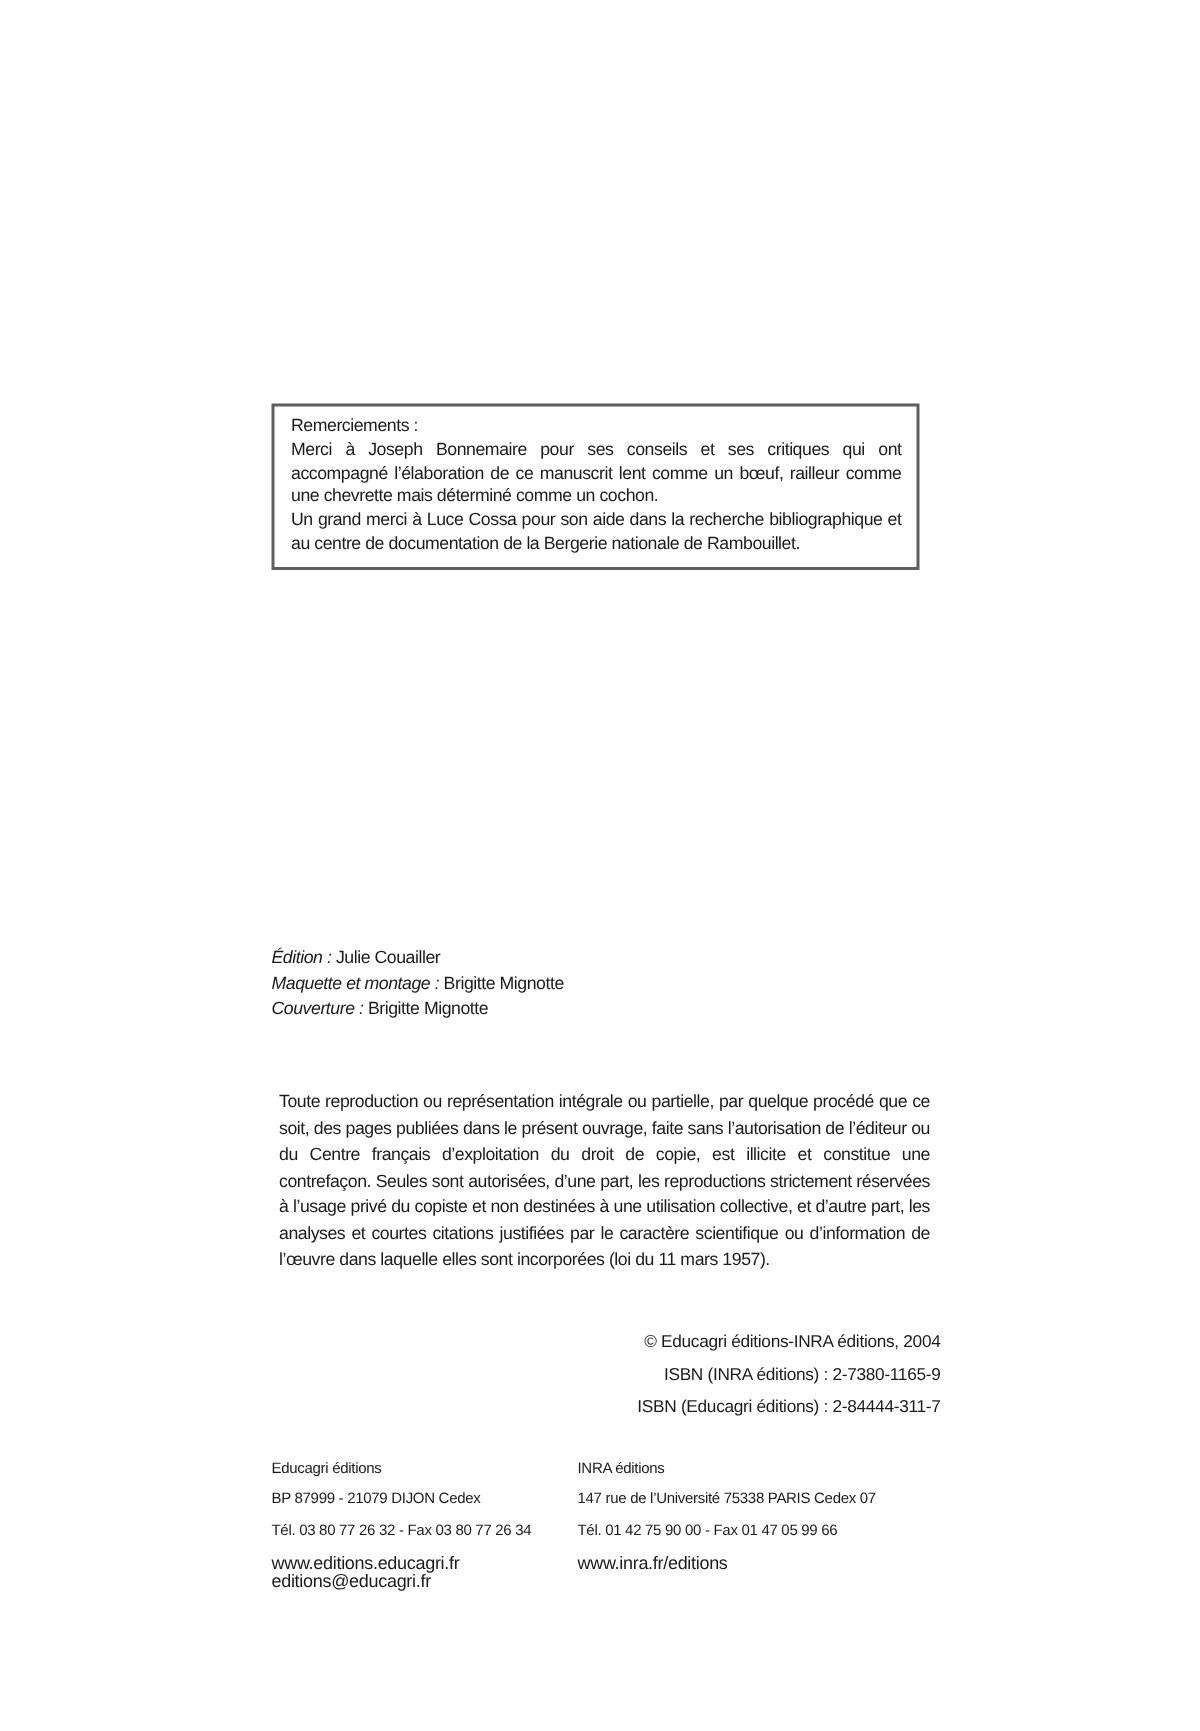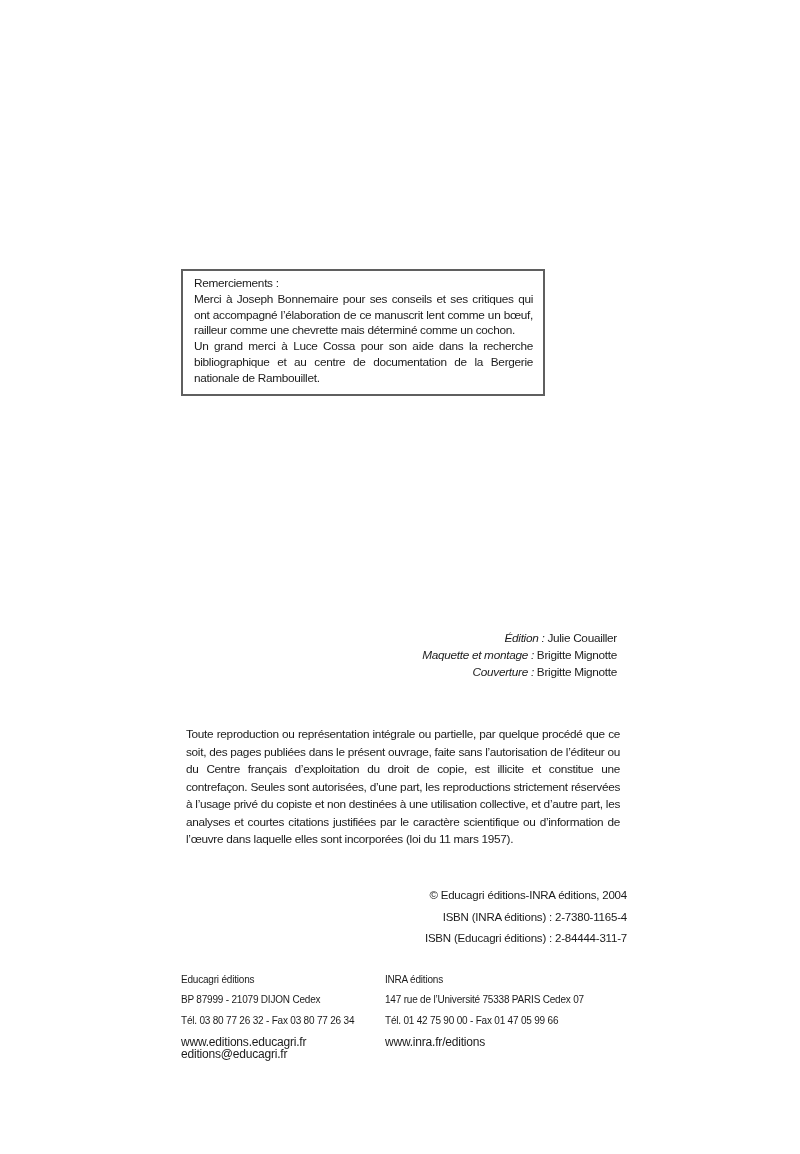--- a/index.html
+++ b/index.html
@@ -15,21 +15,21 @@
     font-family: "Liberation Sans", sans-serif;
     color: #1b1b1b;
     overflow: hidden;
   }
 
   
   .ack-box {
     position: absolute;
     left: 181px;
     top: 269px;
-    width: 364px;
+    width: 432px;
     box-sizing: border-box;
     border: 2px solid #5f5f5f;
     padding: 5px 10px 7px 11px;
     font-size: 11.8px;
     line-height: 15.8px;
     letter-spacing: -0.3px;
   }
   .ack-heading {
     text-align: left;
   }
@@ -40,21 +40,20 @@
 
   
   .credits {
     position: absolute;
     left: 181px;
     top: 630px;
     width: 436px;
     font-size: 11.8px;
     line-height: 17.2px;
     letter-spacing: -0.3px;
-    text-align: right;
   }
   .credit-row { margin: 0; }
   .credit-label { font-style: italic; }
 
   
   .legal {
     position: absolute;
     left: 186px;
     top: 726px;
     width: 434px;
@@ -123,21 +122,21 @@
     <div class="credit-row">
       <span class="credit-label">Couverture :</span>
       <span class="credit-value">Brigitte Mignotte</span>
     </div>
   </div>
 
   <p class="legal">Toute reproduction ou représentation intégrale ou partielle, par quelque procédé que ce soit, des pages publiées dans le présent ouvrage, faite sans l’autorisation de l’éditeur ou du Centre français d’exploitation du droit de copie, est illicite et constitue une contrefaçon. Seules sont autorisées, d’une part, les reproductions strictement réservées à l’usage privé du copiste et non destinées à une utilisation collective, et d’autre part, les analyses et courtes citations justifiées par le caractère scientifique ou d’information de l’œuvre dans laquelle elles sont incorporées (loi du 11 mars 1957).</p>
 
   <div class="copyright">
     <div>© Educagri éditions-INRA éditions, 2004</div>
-    <div>ISBN (INRA éditions) : 2-7380-1165-4</div>
+    <div>ISBN (INRA éditions) : 2-7380-1165-9</div>
     <div>ISBN (Educagri éditions) : 2-84444-311-7</div>
   </div>
 
   <div class="publishers">
     <div class="publisher-col left">
       <div class="pub-name">Educagri éditions</div>
       <div class="pub-address">BP 87999 - 21079 DIJON Cedex</div>
       <div class="pub-phone">Tél. 03 80 77 26 32 - Fax 03 80 77 26 34</div>
       <div class="pub-web">www.editions.educagri.fr editions@educagri.fr</div>
     </div>

